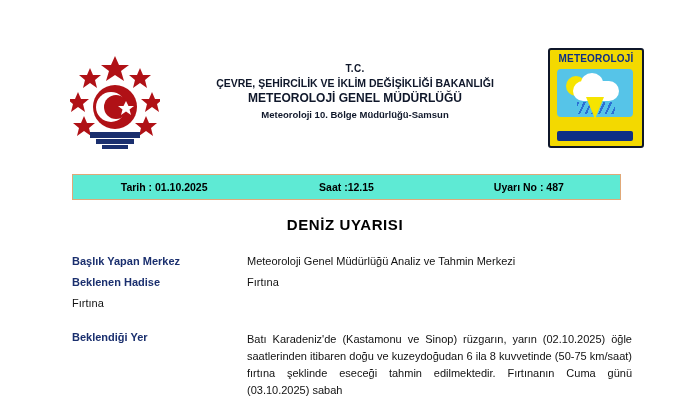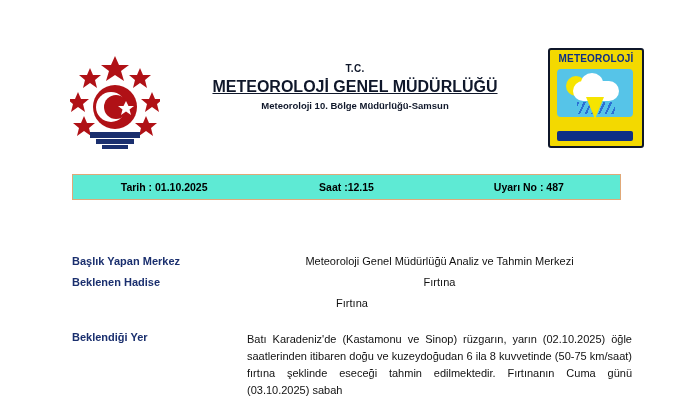--- a/index.html
+++ b/index.html
@@ -37,21 +37,21 @@
     left: 180px;
     top: 62px;
     width: 350px;
     text-align: center;
     color: #0f172a;
     font-weight: bold;
     line-height: 1.35;
   }
   .header-text .l1 { font-size: 10px; letter-spacing: .3px; }
   .header-text .l2 { font-size: 10.5px; }
-  .header-text .l3 { font-size: 16px; text-decoration: underline; }
+  .header-text .l3 { font-size: 12px; }
   .header-text .l4 { font-size: 9.5px; margin-top: 3px; }
 
   .meteo-logo {
     position: absolute;
     left: 548px;
     top: 48px;
     width: 92px;
     height: 96px;
     border: 2px solid #0f172a;
     background: #f3d900;
@@ -181,21 +181,20 @@
     width: 175px;
     flex: 0 0 175px;
     font-size: 11px;
     font-weight: bold;
     color: #1a2f6e;
   }
   .field-value {
     flex: 1;
     font-size: 11px;
     color: #111;
-    text-align: center;
   }
   .field-row.block { margin-top: 22px; }
   .field-row.block .field-value {
     text-align: justify;
     line-height: 1.55;
   }
 </style>
 </head>
 <body>
 
@@ -219,20 +218,21 @@
         <circle cx="46" cy="55" r="12" fill="#b01116"></circle>
         <path d="M56 49 L58.5 54 L64 54 L59.5 57.5 L61 63 L56 59.5 L51 63 L52.5 57.5 L48 54 L53.5 54 Z" fill="#ffffff"></path>
         <rect x="20" y="80" width="50" height="6" fill="#1a2f6e"></rect>
         <rect x="26" y="87" width="38" height="5" fill="#1a2f6e"></rect>
         <rect x="32" y="93" width="26" height="4" fill="#1a2f6e"></rect>
       </svg>
     </div>
 
     <div class="header-text">
       <div class="l1">T.C.</div>
+      <div class="l2">ÇEVRE, ŞEHİRCİLİK VE İKLİM DEĞİŞİKLİĞİ BAKANLIĞI</div>
       <div class="l3">METEOROLOJİ GENEL MÜDÜRLÜĞÜ</div>
       <div class="l4">Meteoroloji 10. Bölge Müdürlüğü-Samsun</div>
     </div>
 
     <div class="meteo-logo">
       <div class="mtitle">METEOROLOJİ</div>
       <div class="sky">
         <div class="sun"></div>
         <div class="cloud"></div>
         <div class="rain"></div>
@@ -241,20 +241,21 @@
       <div class="base"></div>
     </div>
   </div>
 
   <div class="info-bar">
     <div class="info-cell">Tarih : 01.10.2025</div>
     <div class="info-cell">Saat :12.15</div>
     <div class="info-cell">Uyarı No : 487</div>
   </div>
 
+  <div class="doc-title">DENİZ UYARISI</div>
 
   <div class="fields">
 
     <div class="field-row">
       <div class="field-label">Başlık Yapan Merkez</div>
       <div class="field-value">Meteoroloji Genel Müdürlüğü Analiz ve Tahmin Merkezi</div>
     </div>
 
 
     <div class="field-row">

